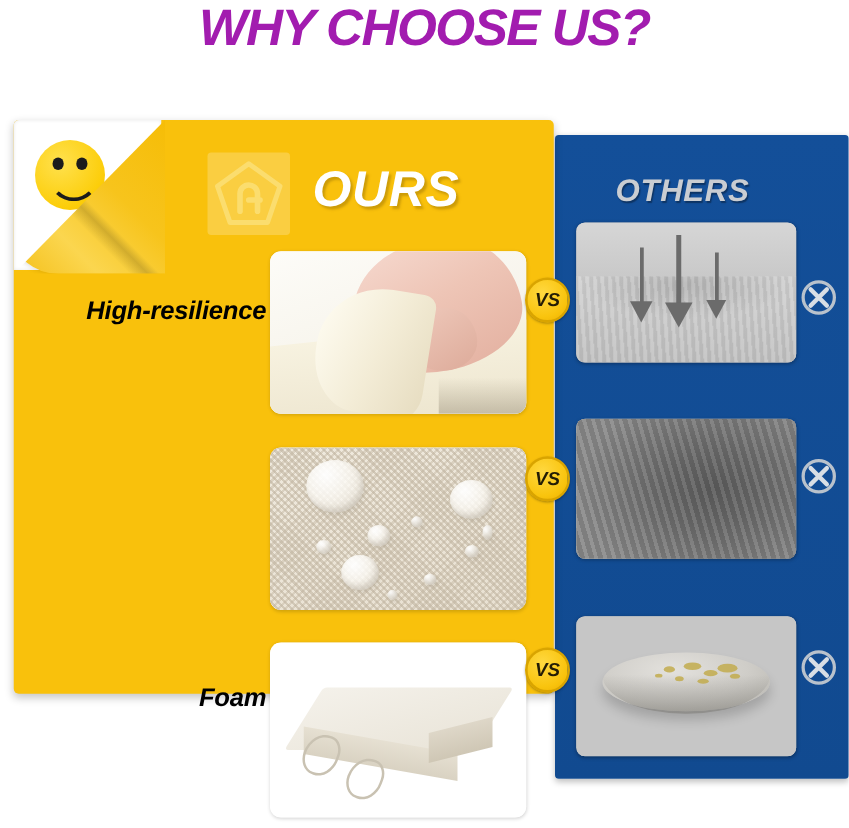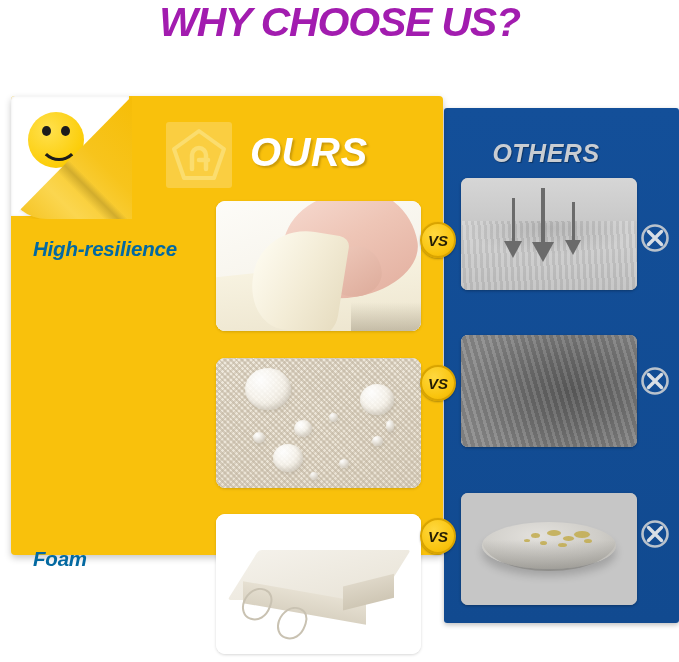--- a/index.html
+++ b/index.html
@@ -173,23 +173,24 @@
   }
 
   
   .feature-label {
     position: absolute;
     left: 22px;
     width: 180px;
     font-size: 20.5px;
     font-weight: bold;
     font-style: italic;
-    color: #0369a1;
+    color: #000000;
     line-height: 25px;
     letter-spacing: -0.2px;
+    text-align: right;
   }
 
   
   .ours-card {
     position: absolute;
     left: 205px;
     width: 205px;
     border-radius: 9px;
     background: #ffffff;
     overflow: hidden;

